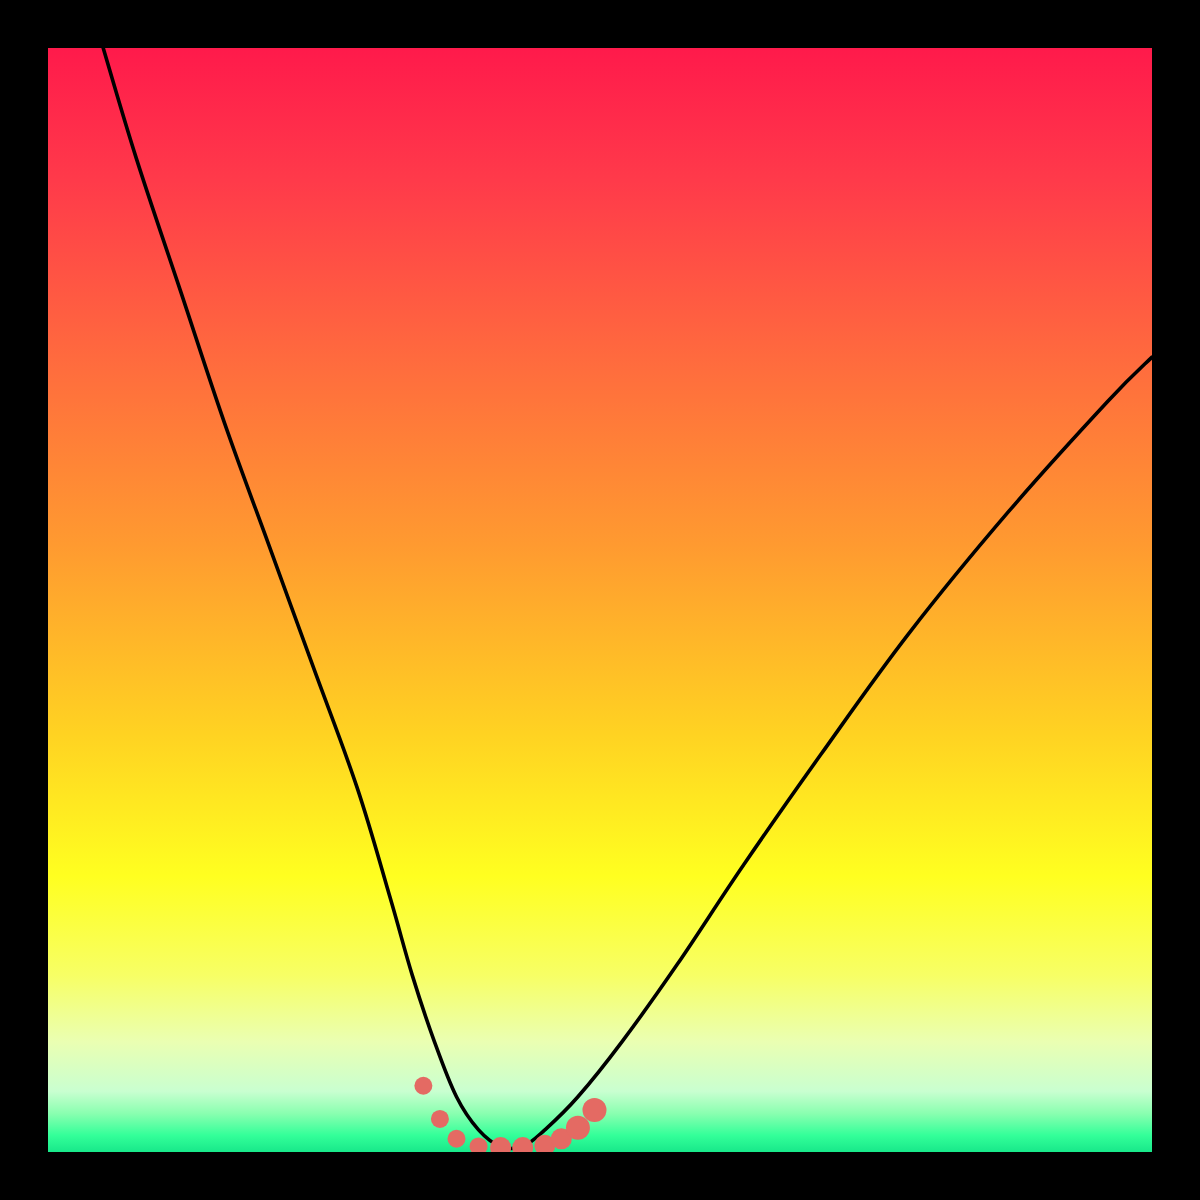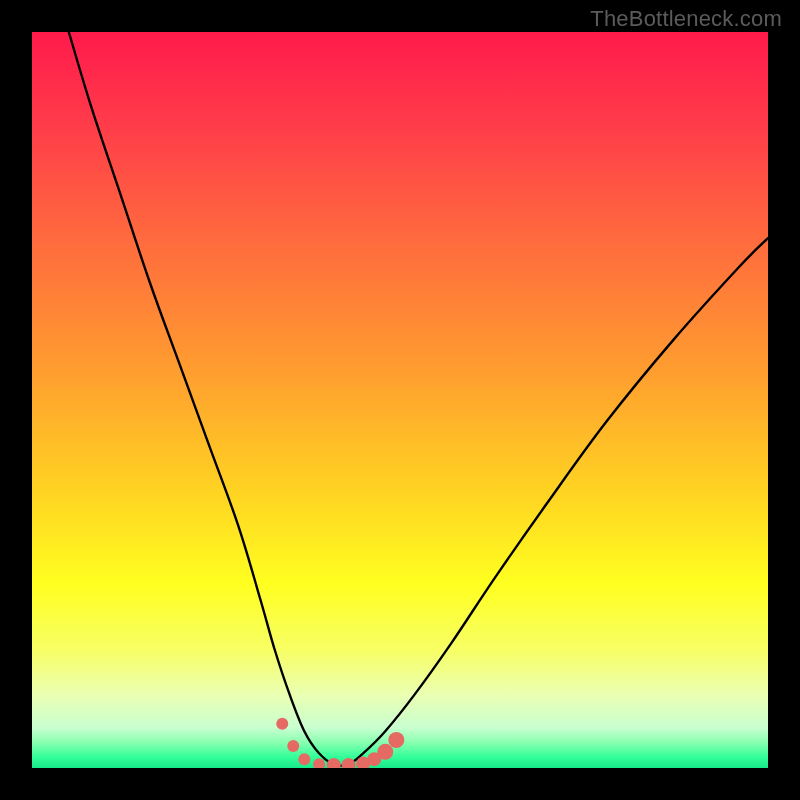--- a/index.html
+++ b/index.html
@@ -45,21 +45,20 @@
     inset: 0;
     width: 100%;
     height: 100%;
   }
 </style>
 </head>
 <body>
 
 <div class="frame">
 
-  <div class="watermark">TheBottleneck.com</div>
 
   <div class="plot-area">
 
     <svg class="gradient-bg" viewBox="0 0 736 736" preserveAspectRatio="none">
       <defs>
         <linearGradient id="bg-grad" x1="0" y1="0" x2="0" y2="1">
             <stop offset="0%" stop-color="#ff1a4b"></stop>
             <stop offset="12%" stop-color="#ff3a4a"></stop>
             <stop offset="28.000000000000004%" stop-color="#ff6a3e"></stop>
             <stop offset="45%" stop-color="#ff9a30"></stop>

